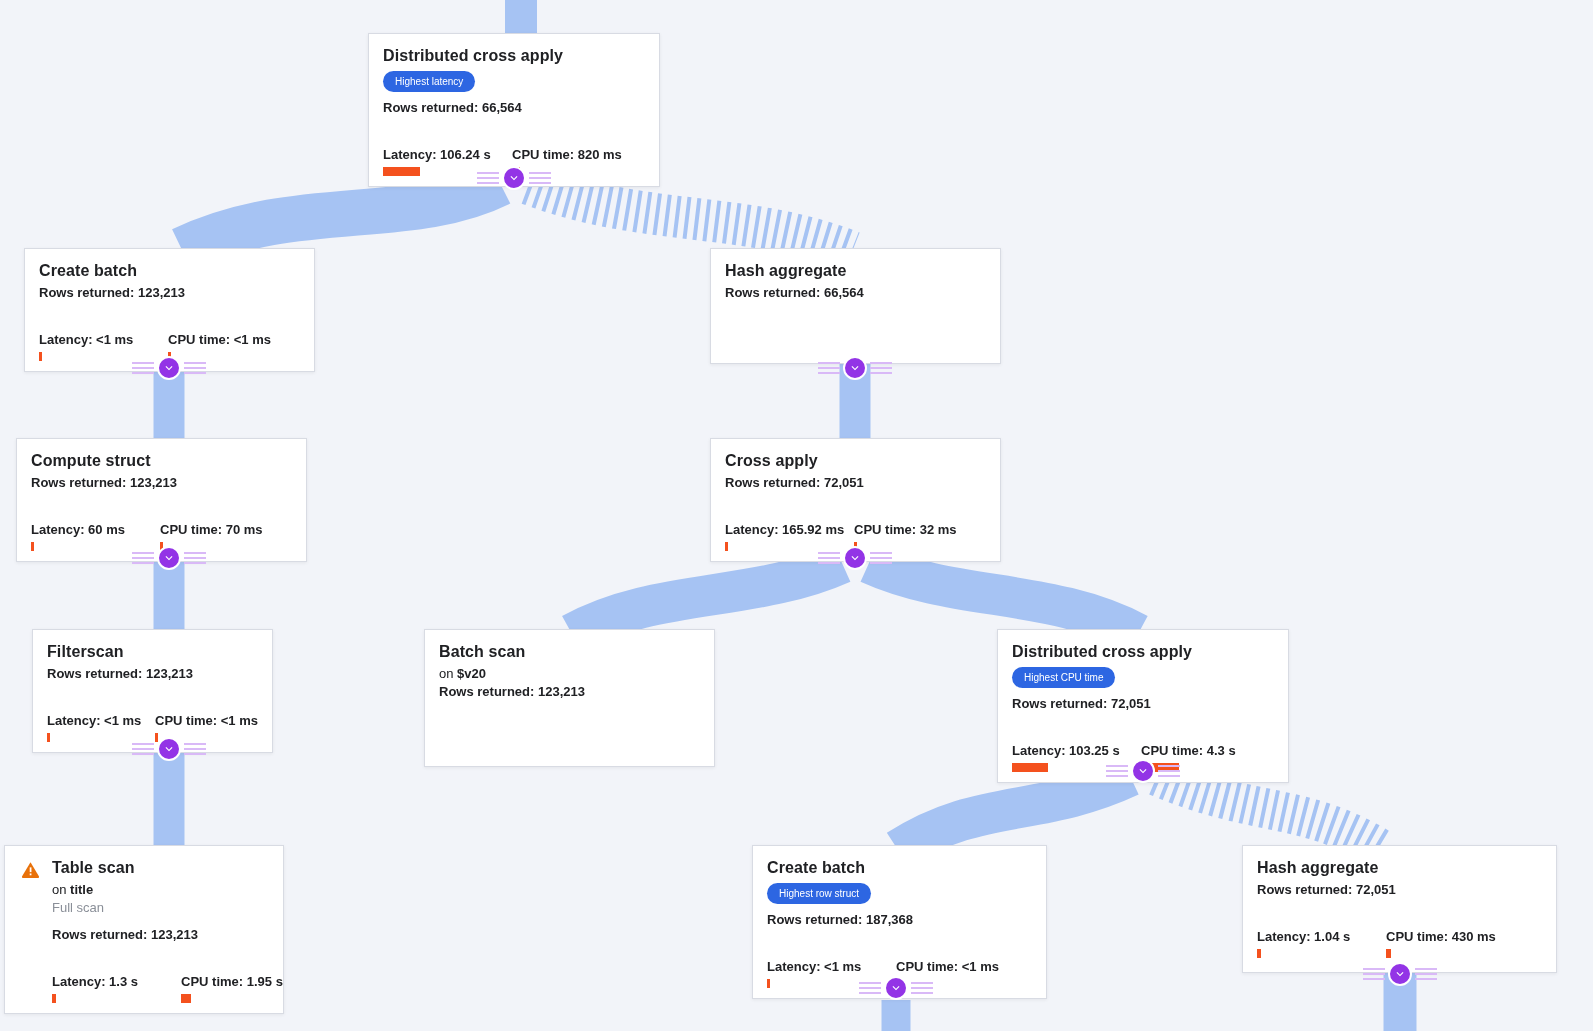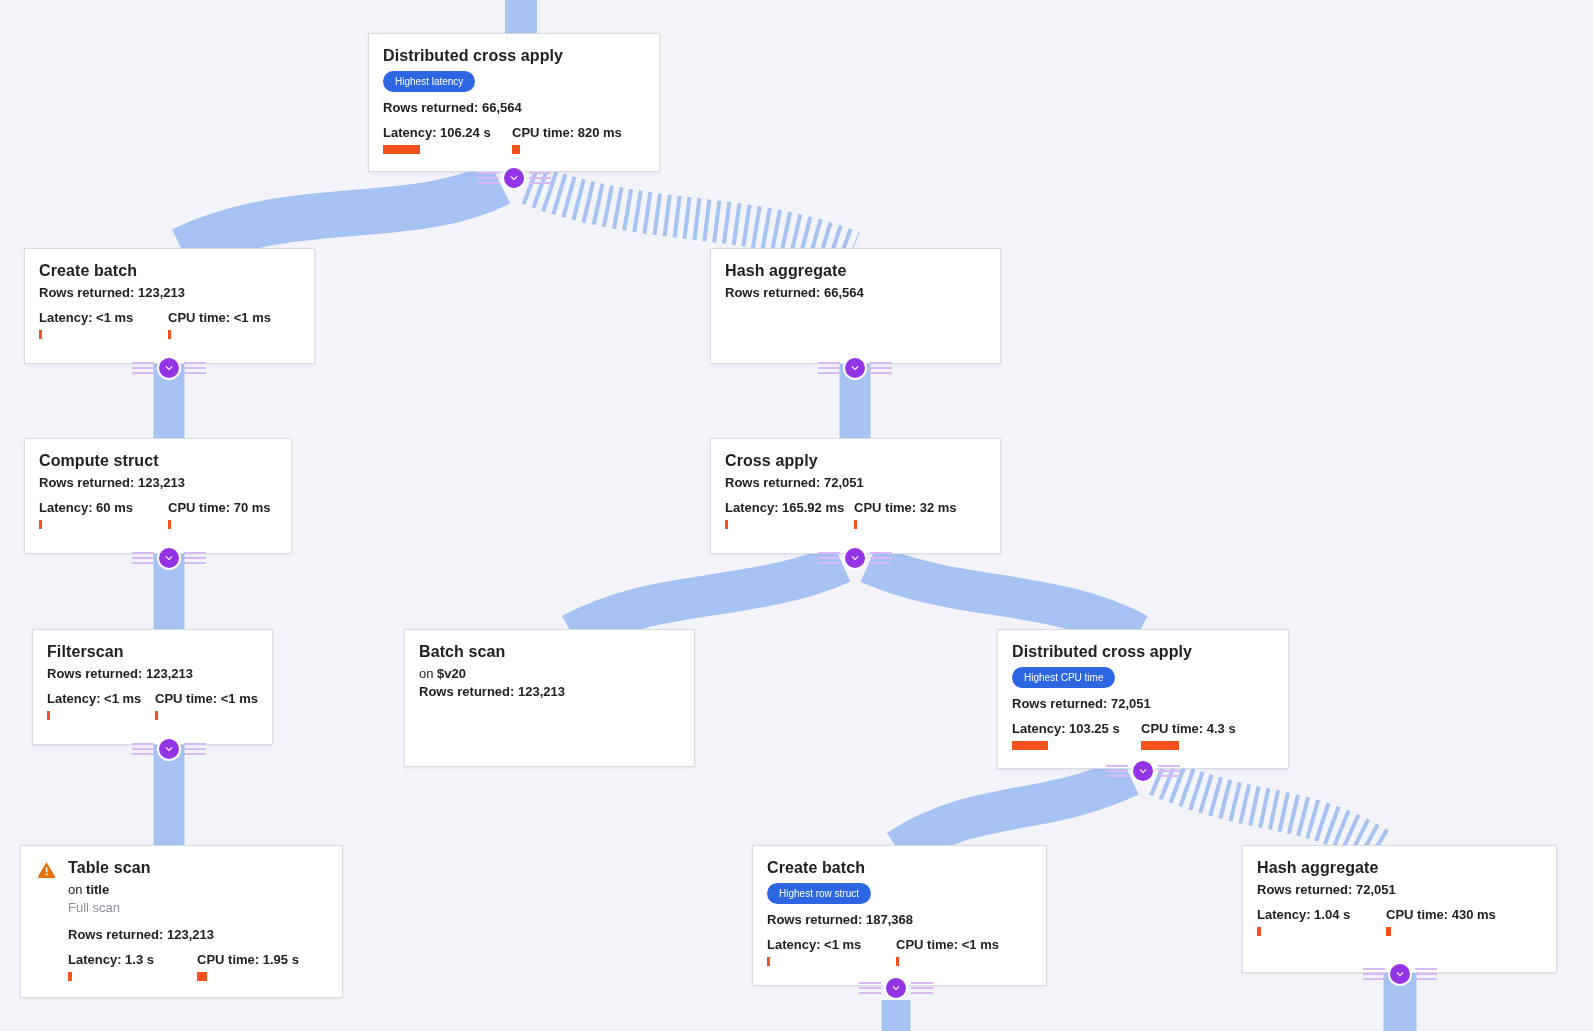--- a/index.html
+++ b/index.html
@@ -18,21 +18,21 @@
 
   .node{position:absolute;background:var(--node_bg);border:1px solid var(--node_border);
         border-radius:0;padding:13px 14px 10px;box-shadow:0 1px 3px rgba(60,64,67,.08)}
   .title{font-size:16px;font-weight:bold;letter-spacing:.1px;margin-bottom:5px;color:var(--text)}
   .badge{display:inline-block;background:var(--badge_bg);color:var(--badge_text);
          font-size:10px;line-height:21px;padding:0 12px;border-radius:11px;margin:1px 0 7px}
   .rows{font-size:13px;font-weight:bold;margin-top:1px}
   .online{font-size:13px;margin-bottom:3px;color:var(--text)}
   .online .obj{font-weight:bold}
   .subtitle{font-size:13px;color:var(--muted);margin-bottom:12px}
-  .metrics{display:flex;margin-top:10px}
+  .metrics{display:flex;margin-top:32px}
   .m1{width:129px}
   .m2{flex:1}
   .mlabel{font-size:13px;font-weight:bold;white-space:nowrap}
   .bar{height:9px;margin-top:5px;background:var(--bar)}
   .trow{display:flex;align-items:flex-start}
   .warn{flex:0 0 19px;margin:1px 12px 0 2px}
   .tcontent{flex:1}
 
   .connector{position:absolute;display:flex;align-items:center;transform:translate(-50%,-50%);z-index:5}
   .clines{display:flex;flex-direction:column;gap:3px;margin:0 3px}
@@ -90,21 +90,21 @@
         <div class="bar" style="width: 3px;"></div>
         </div>
     </div>
   </div>
 
   <div class="node" style="left:710px;top:248px;width:291px;min-height:116px">
     <div class="title">Hash aggregate</div>
     <div class="rows">Rows returned: 66,564</div>
   </div>
 
-  <div class="node" style="left:24px;top:438px;width:268px;min-height:116px">
+  <div class="node" style="left:16px;top:438px;width:291px;min-height:116px">
     <div class="title">Compute struct</div>
     <div class="rows">Rows returned: 123,213</div>
     <div class="metrics">
       <div class="m1">
           <div class="mlabel">Latency: 60 ms</div>
         <div class="bar" style="width: 3px;"></div>
         </div>
       <div class="m2">
           <div class="mlabel">CPU time: 70 ms</div>
         <div class="bar" style="width: 3px;"></div>
@@ -135,21 +135,21 @@
           <div class="mlabel">Latency: &lt;1 ms</div>
         <div class="bar" style="width: 3px;"></div>
         </div>
       <div class="m2">
           <div class="mlabel">CPU time: &lt;1 ms</div>
         <div class="bar" style="width: 3px;"></div>
         </div>
     </div>
   </div>
 
-  <div class="node" style="left:404px;top:629px;width:291px;min-height:138px">
+  <div class="node" style="left:424px;top:629px;width:291px;min-height:138px">
     <div class="title">Batch scan</div>
     <div class="online"><span>on</span> <span class="obj">$v20</span></div>
     <div class="rows">Rows returned: 123,213</div>
   </div>
 
   <div class="node" style="left:997px;top:629px;width:292px;min-height:140px">
     <div class="title">Distributed cross apply</div>
     <div class="badge">Highest CPU time</div>
     <div class="rows">Rows returned: 72,051</div>
     <div class="metrics">
@@ -157,21 +157,21 @@
           <div class="mlabel">Latency: 103.25 s</div>
         <div class="bar" style="width: 36px;"></div>
         </div>
       <div class="m2">
           <div class="mlabel">CPU time: 4.3 s</div>
         <div class="bar" style="width: 38px;"></div>
         </div>
     </div>
   </div>
 
-  <div class="node" style="left:20px;top:845px;width:323px;min-height:153px">
+  <div class="node" style="left:4px;top:845px;width:280px;min-height:153px">
     <div class="trow">
       <svg class="warn" width="19" height="19" viewBox="0 0 24 24">
         <path d="M12 2.8 L22.6 20.6 A1.4 1.4 0 0 1 21.4 22.7 H2.6 A1.4 1.4 0 0 1 1.4 20.6 Z" fill="var(--warning)"></path>
         <rect x="11" y="9.3" width="2.2" height="6" fill="#fff"></rect>
         <rect x="11" y="17" width="2.2" height="2.3" fill="#fff"></rect>
       </svg>
       <div class="tcontent">
         <div class="title">Table scan</div>
         <div class="online"><span>on</span> <span class="obj">title</span></div>
         <div class="subtitle">Full scan</div>

